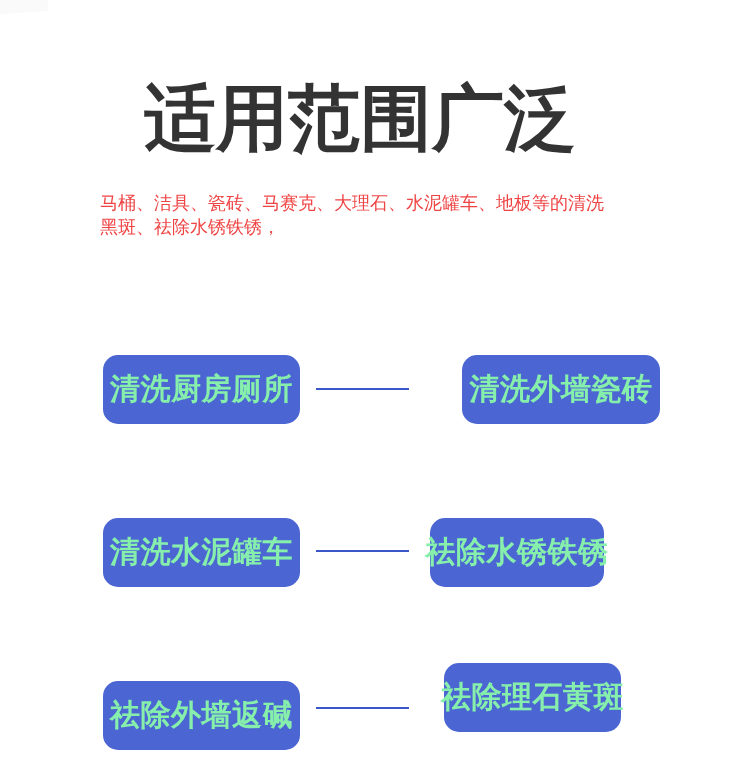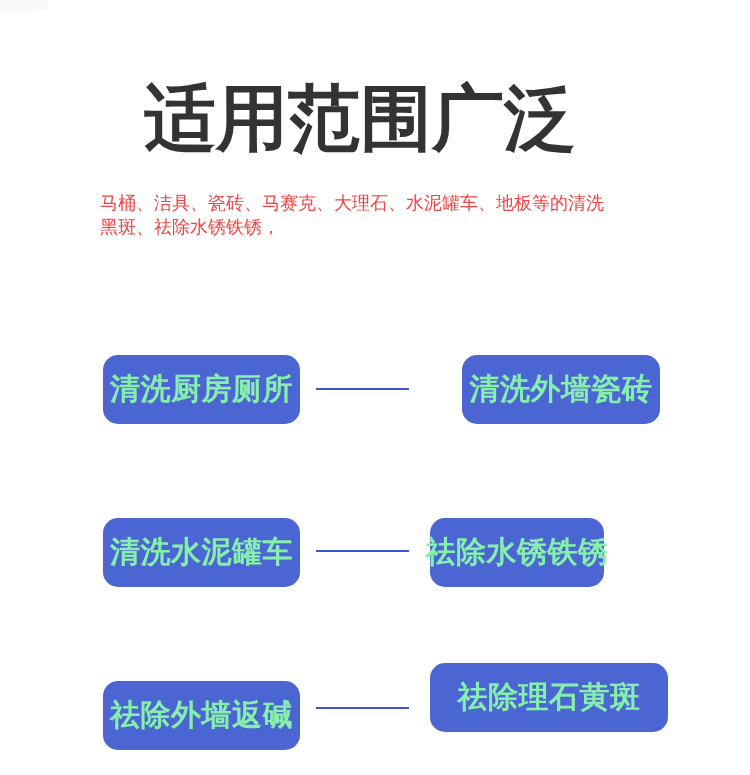--- a/index.html
+++ b/index.html
@@ -63,21 +63,21 @@
     align-items: center;
     justify-content: center;
     white-space: nowrap;
     box-sizing: border-box;
   }
   .badge.r1l { left: 103px; top: 355px; }
   .badge.r1r { left: 430px; top: 355px; width: 198px; margin-left: 32px; }
   .badge.r2l { left: 103px; top: 518px; }
   .badge.r2r { left: 430px; top: 518px; width: 174px; }
   .badge.r3l { left: 103px; top: 681px; }
-  .badge.r3r { left: 430px; top: 663px; width: 238px; }
+  .badge.r3r { left: 444px; top: 663px; width: 177px; }
   .connector {
     position: absolute;
     width: 93px;
     height: 2px;
     background: #3A57C9;
   }
   .connector.c1 { left: 316px; top: 388px; }
   .connector.c2 { left: 316px; top: 550px; }
   .connector.c3 { left: 316px; top: 707px; }
 </style>

